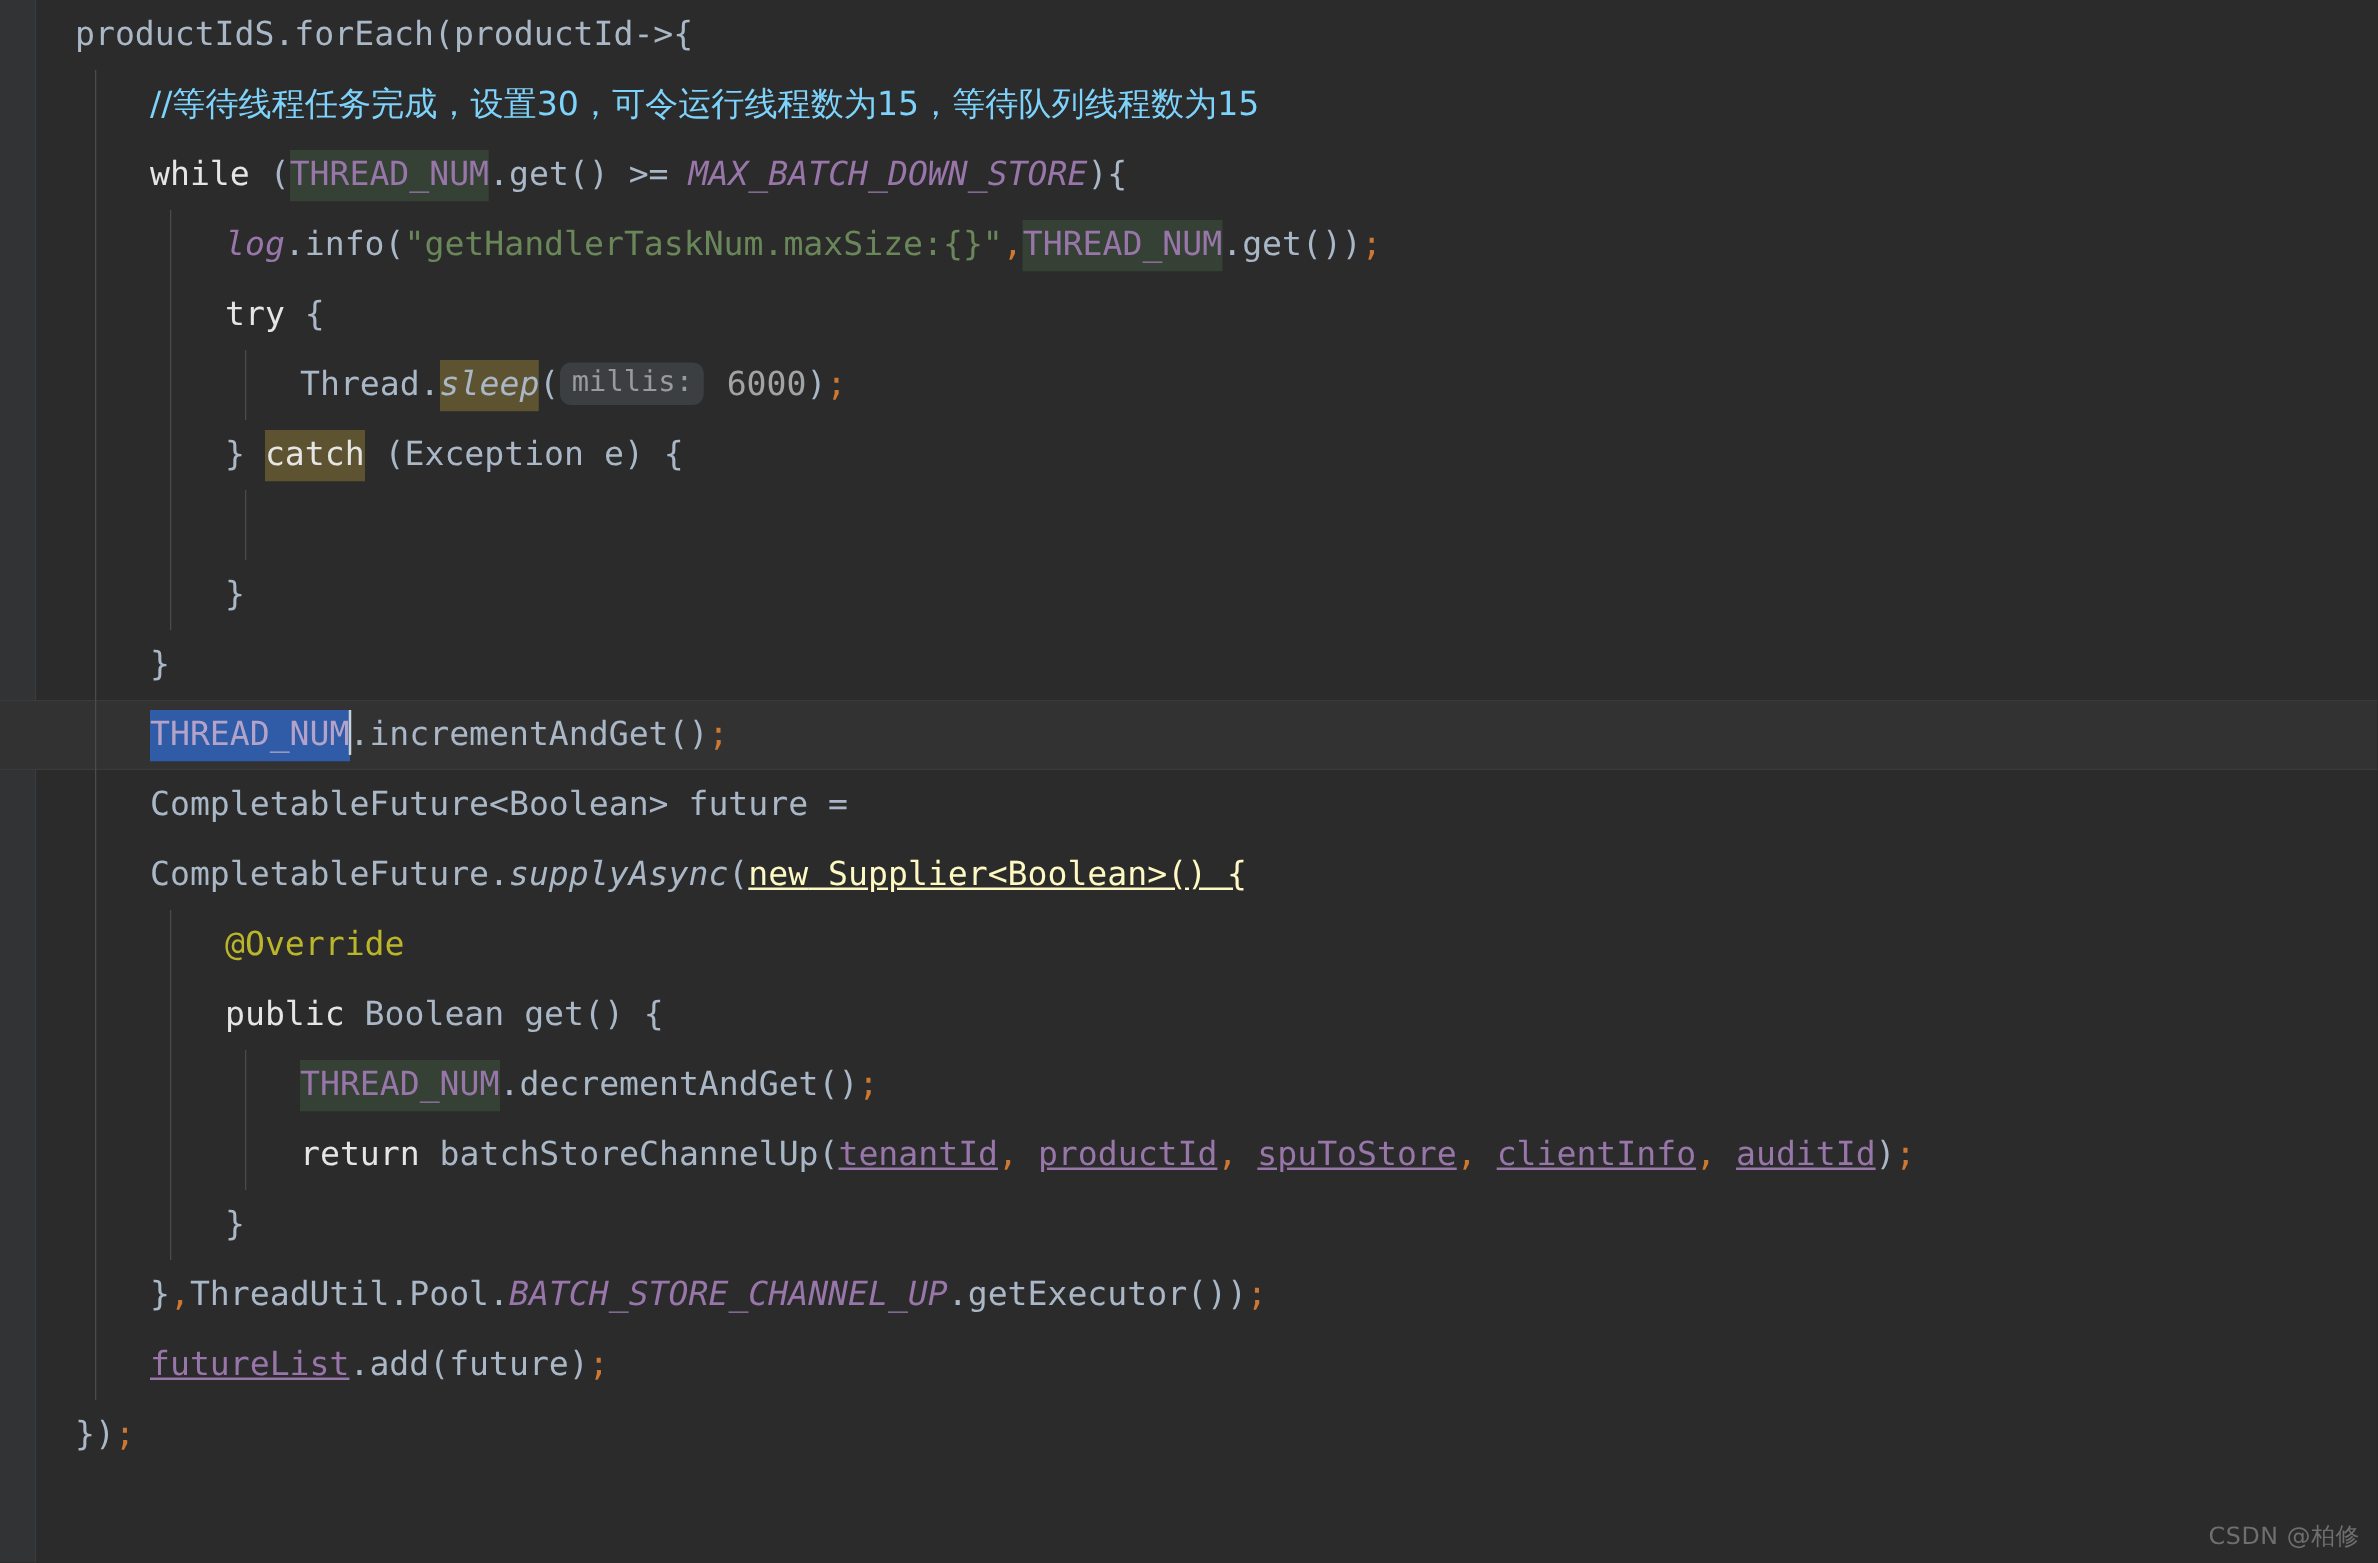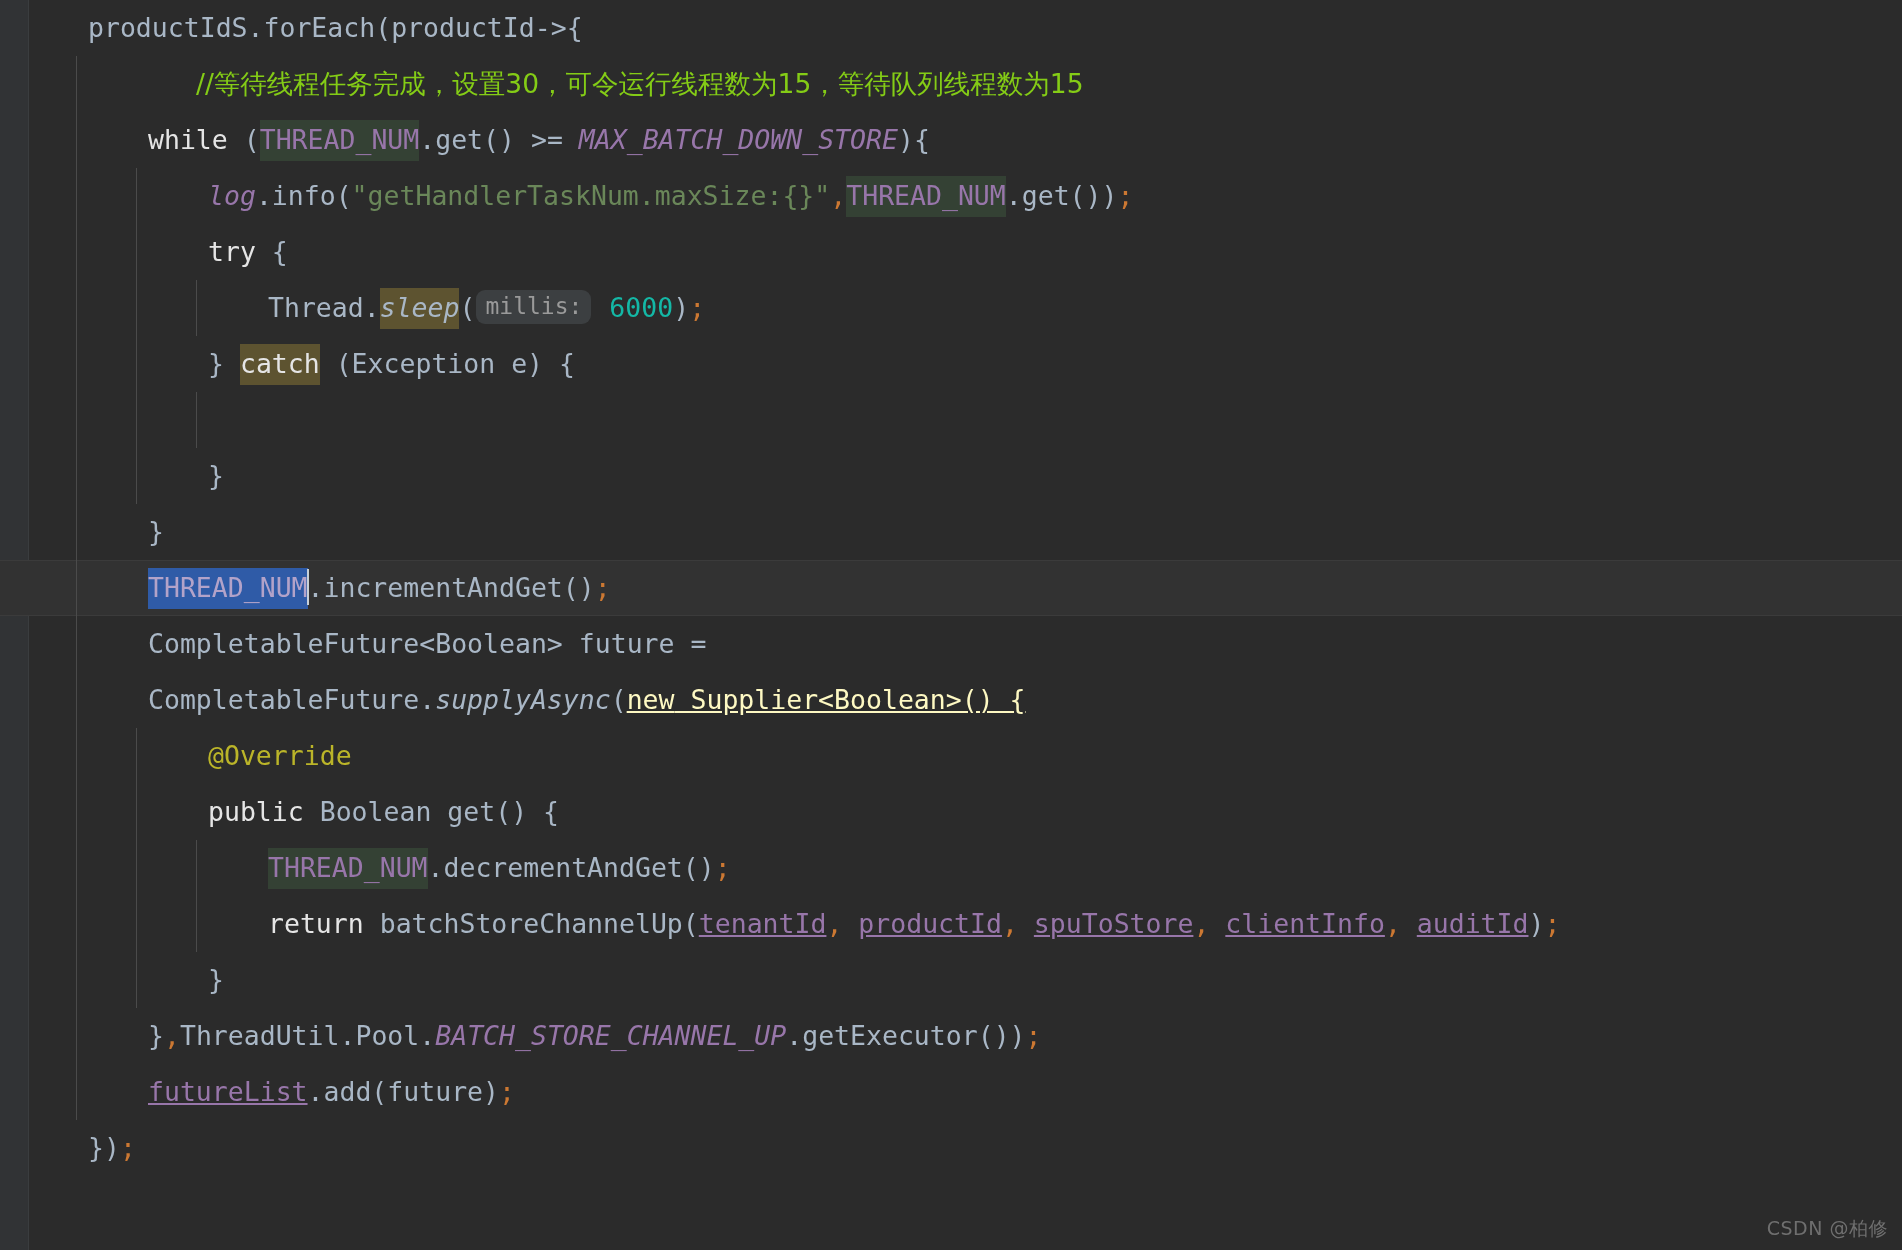--- a/index.html
+++ b/index.html
@@ -52,21 +52,21 @@
     font-size: 26.5px;
     line-height: 56px;
     letter-spacing: 0px;
     color: #a9b7c6;
     white-space: pre;
   }
 
   .line {
     position: relative;
     height: 56px;
-    padding-left: 88px;
+    padding-left: 60px;
     box-sizing: border-box;
   }
 
   
   .current-line {
     position: absolute;
     left: 0;
     right: 0;
     height: 56px;
     background: #323232;
@@ -87,22 +87,22 @@
     z-index: 1;
   }
 
   
   .kw       { color: #e5e5e5; }
   .plain    { color: #a9b7c6; }
   .field    { color: #9876aa; }            
   .field-it { color: #9876aa; font-style: italic; }
   .ul       { text-decoration: underline; }
   .str      { color: #6a8759; }            
-  .num      { color: #14b8a6; }            
-  .cmt      { color: #84cc16; margin-left: 48px; }            
+  .num      { color: #a3a3a3; }            
+  .cmt      { color: #7dd3fc; }            
   .anno     { color: #bbb529; }            
   .meth-it  { color: #a9b7c6; font-style: italic; }
   .dim      { color: #fef9c3; text-decoration: underline; }            
   .semi     { color: #cc7832; }
 
   
   .hl-ident {                              
     background: #344134;
     padding: 4px 0 6px 0;
   }

